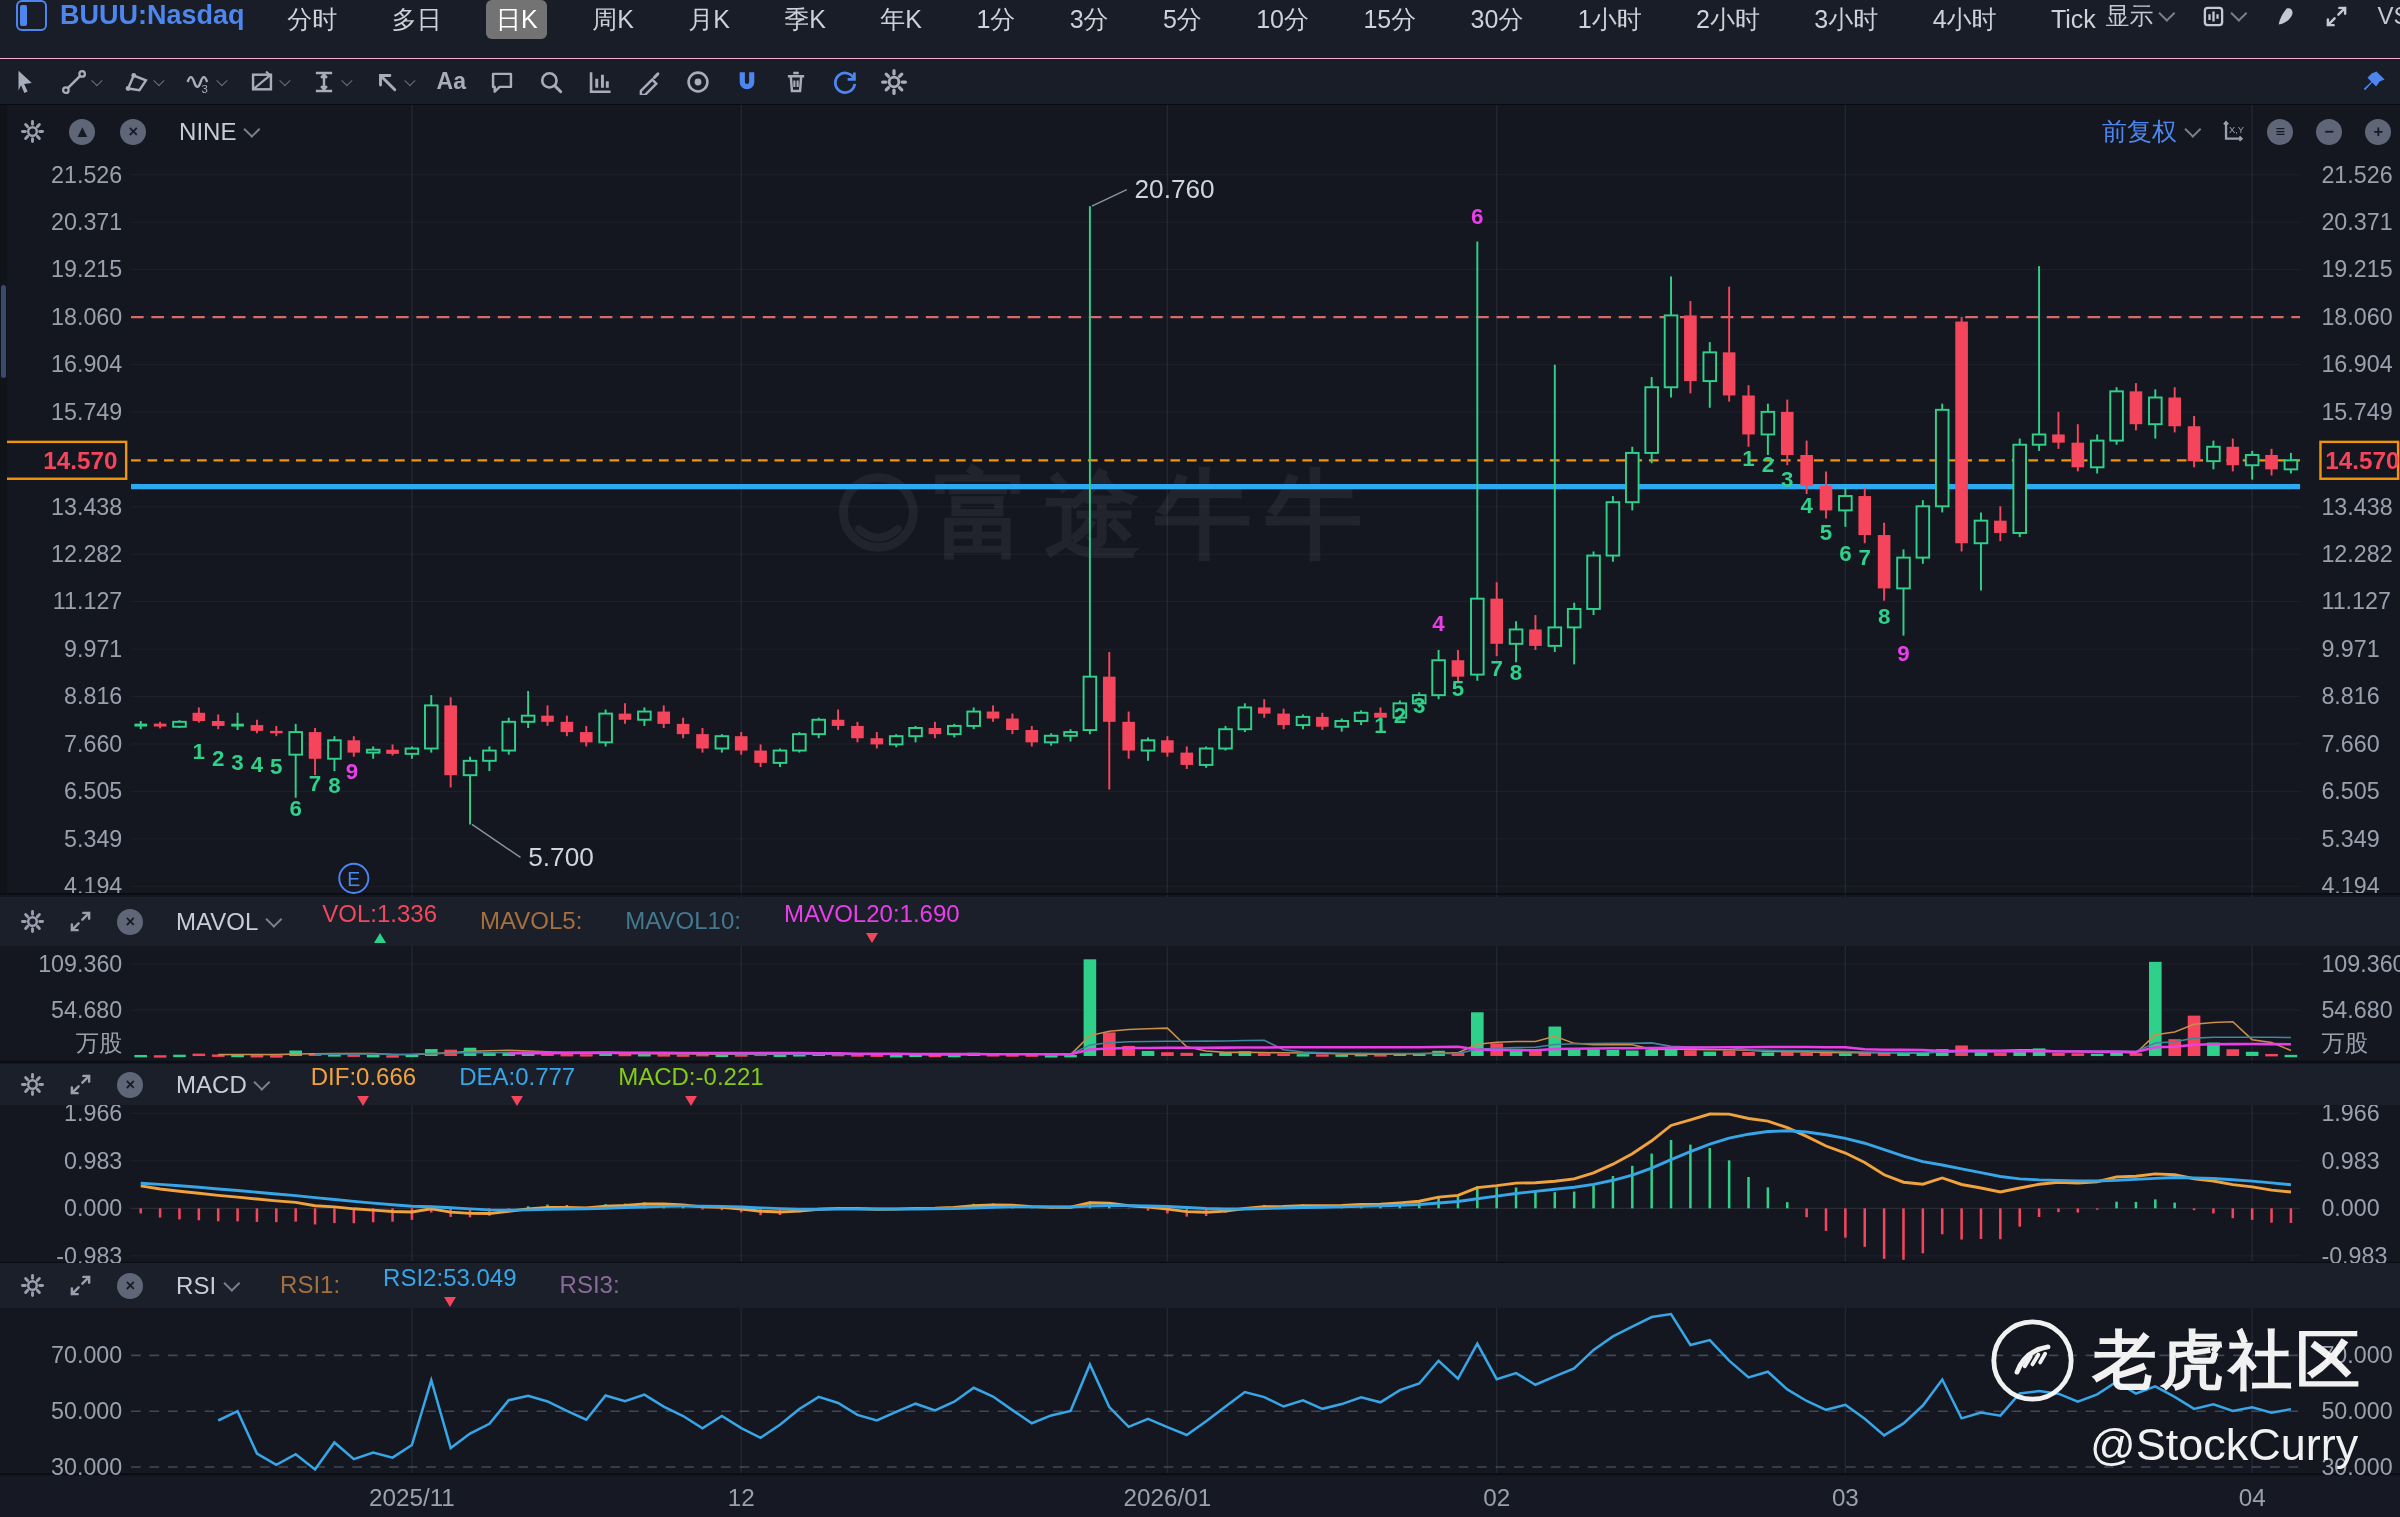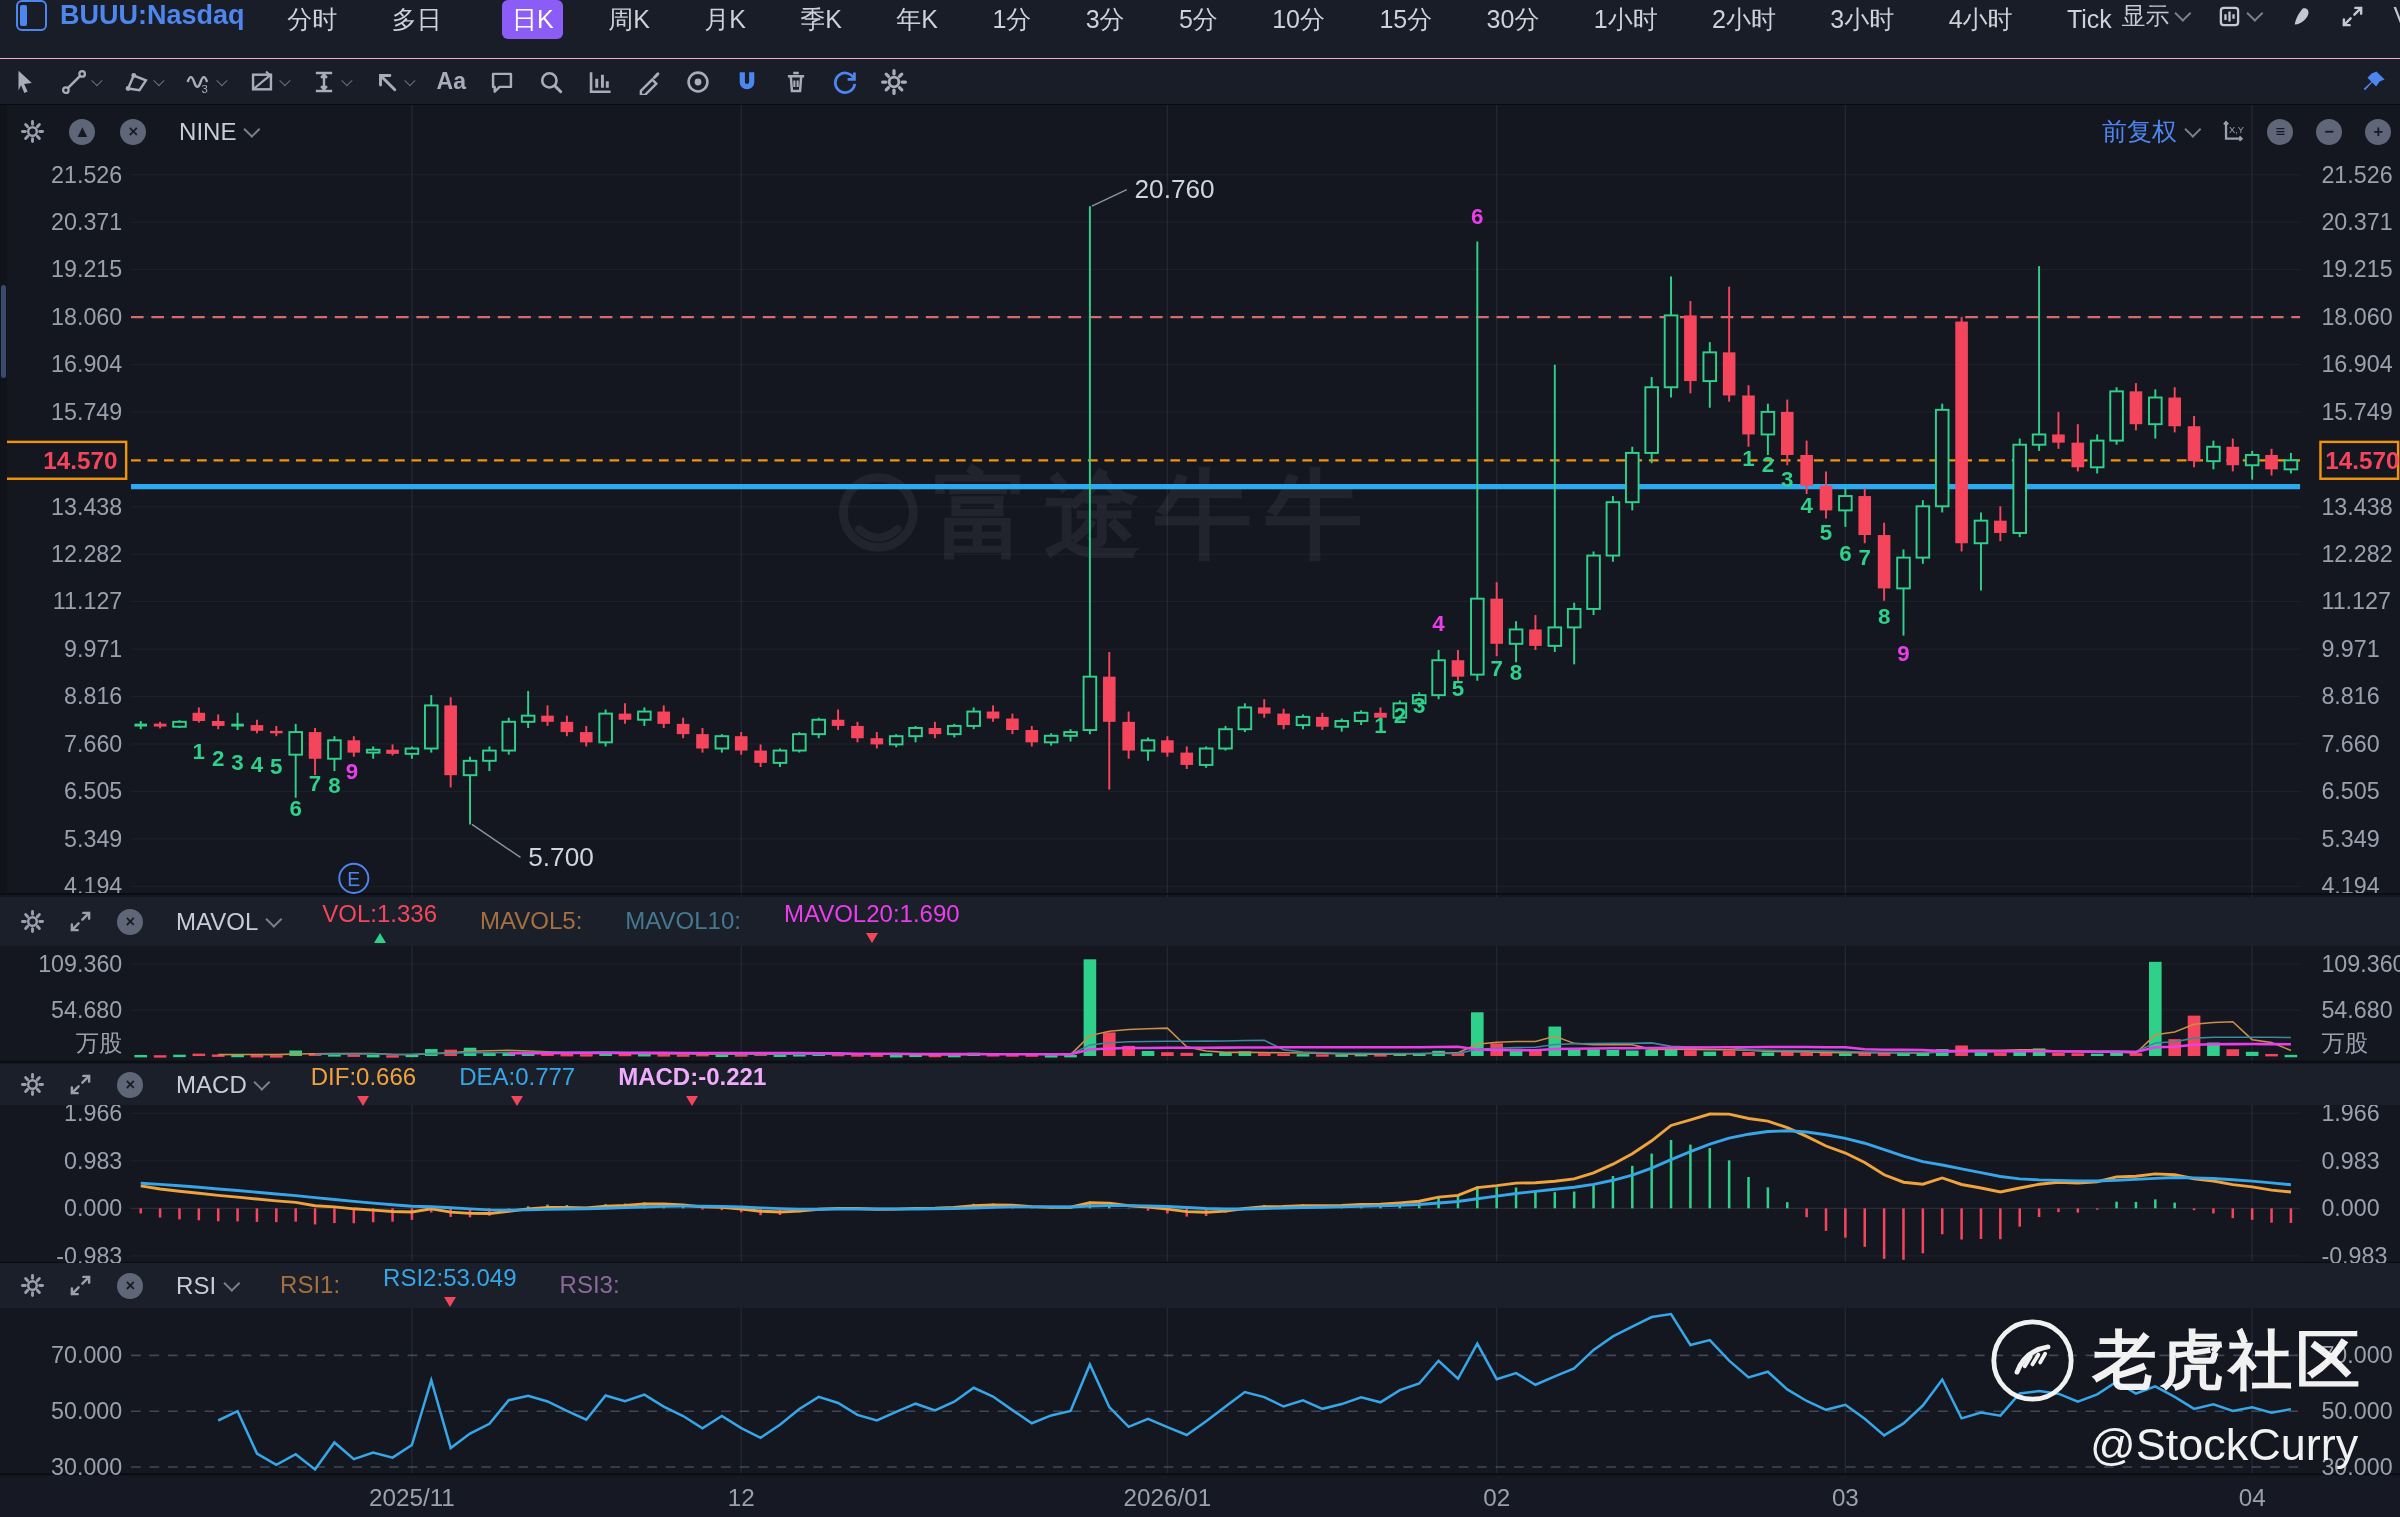--- a/index.html
+++ b/index.html
@@ -9,21 +9,21 @@
   #chart{position:absolute;left:0;top:0;z-index:1;}
   
   #topbar{position:absolute;left:0;top:0;width:100%;height:58px;background:#191d27;z-index:10;
     display:flex;align-items:flex-start;border-bottom:1px solid #f9a8d4;}
   .sym-ic{width:27px;height:27px;border:2.9px solid #4e86f0;border-radius:5.8px;margin:0 13.6px 0 15.5px;
     position:relative;flex:none;}
   .sym-ic:before{content:"";position:absolute;left:2.9px;top:2.9px;bottom:2.9px;width:6.8px;background:#4e86f0;border-radius:1.9px;}
   #symbol{color:#4e86f0;font-size:27px;font-weight:bold;margin-right:33px;white-space:nowrap;}
   #tabs{display:flex;align-items:center;gap:35px;font-size:25px;color:#ccd1da;white-space:nowrap;}
   #tabs .tab{cursor:pointer;padding:2.9px 9.7px;border-radius:5.8px;}
-  #tabs .tab.active{background:#8b5cf6;color:#fff;margin-left:16px;}
+  #tabs .tab.active{background:#737373;color:#fff;}
   #topbar-right{margin-left:auto;display:flex;align-items:center;gap:29px;padding-right:3.9px;font-size:24px;color:#c3c8d2;}
   .tb-item{display:flex;align-items:center;gap:7.8px;cursor:pointer;white-space:nowrap;}
   .chev{width:9.7px;height:9.7px;border-right:2.9px solid #7a8090;border-bottom:2.9px solid #7a8090;
     transform:rotate(45deg) translate(-1.9px,-1.9px);display:inline-block;flex:none;}
   
   #toolbar{position:absolute;left:0;top:59px;width:100%;height:46px;background:#191d27;z-index:10;
     display:flex;align-items:center;gap:23px;padding-left:12px;border-bottom:1px solid #090b10;box-sizing:border-box;}
   .tool{display:flex;align-items:center;gap:5.8px;color:#a6adbb;cursor:pointer;}
   .tool.active{color:#4e86f0;}
   .tool .aa{font-size:23px;font-weight:bold;}
@@ -989,21 +989,21 @@
       <div class="pvals">
         <span class="pval">
           <span style="color: rgb(240, 162, 60);">DIF:0.666</span>
           <span class="tri-down"></span>
         </span>
         <span class="pval">
           <span style="color: rgb(54, 166, 232);">DEA:0.777</span>
           <span class="tri-down"></span>
         </span>
         <span class="pval">
-          <span style="color: #f0abfc; font-weight: bold;">MACD:-0.221</span>
+          <span style="color: #84cc16;">MACD:-0.221</span>
           <span class="tri-down"></span>
         </span>
       </div>
     </div>
   <div id="rsi-header" class="phead">
       <div class="grp">
         <svg class="ic-sm" viewBox="0 0 24 24" width="23" height="23">
           <use href="#sym-gear"></use>
         </svg>
         <svg class="ic-sm" viewBox="0 0 24 24" width="23" height="23">

